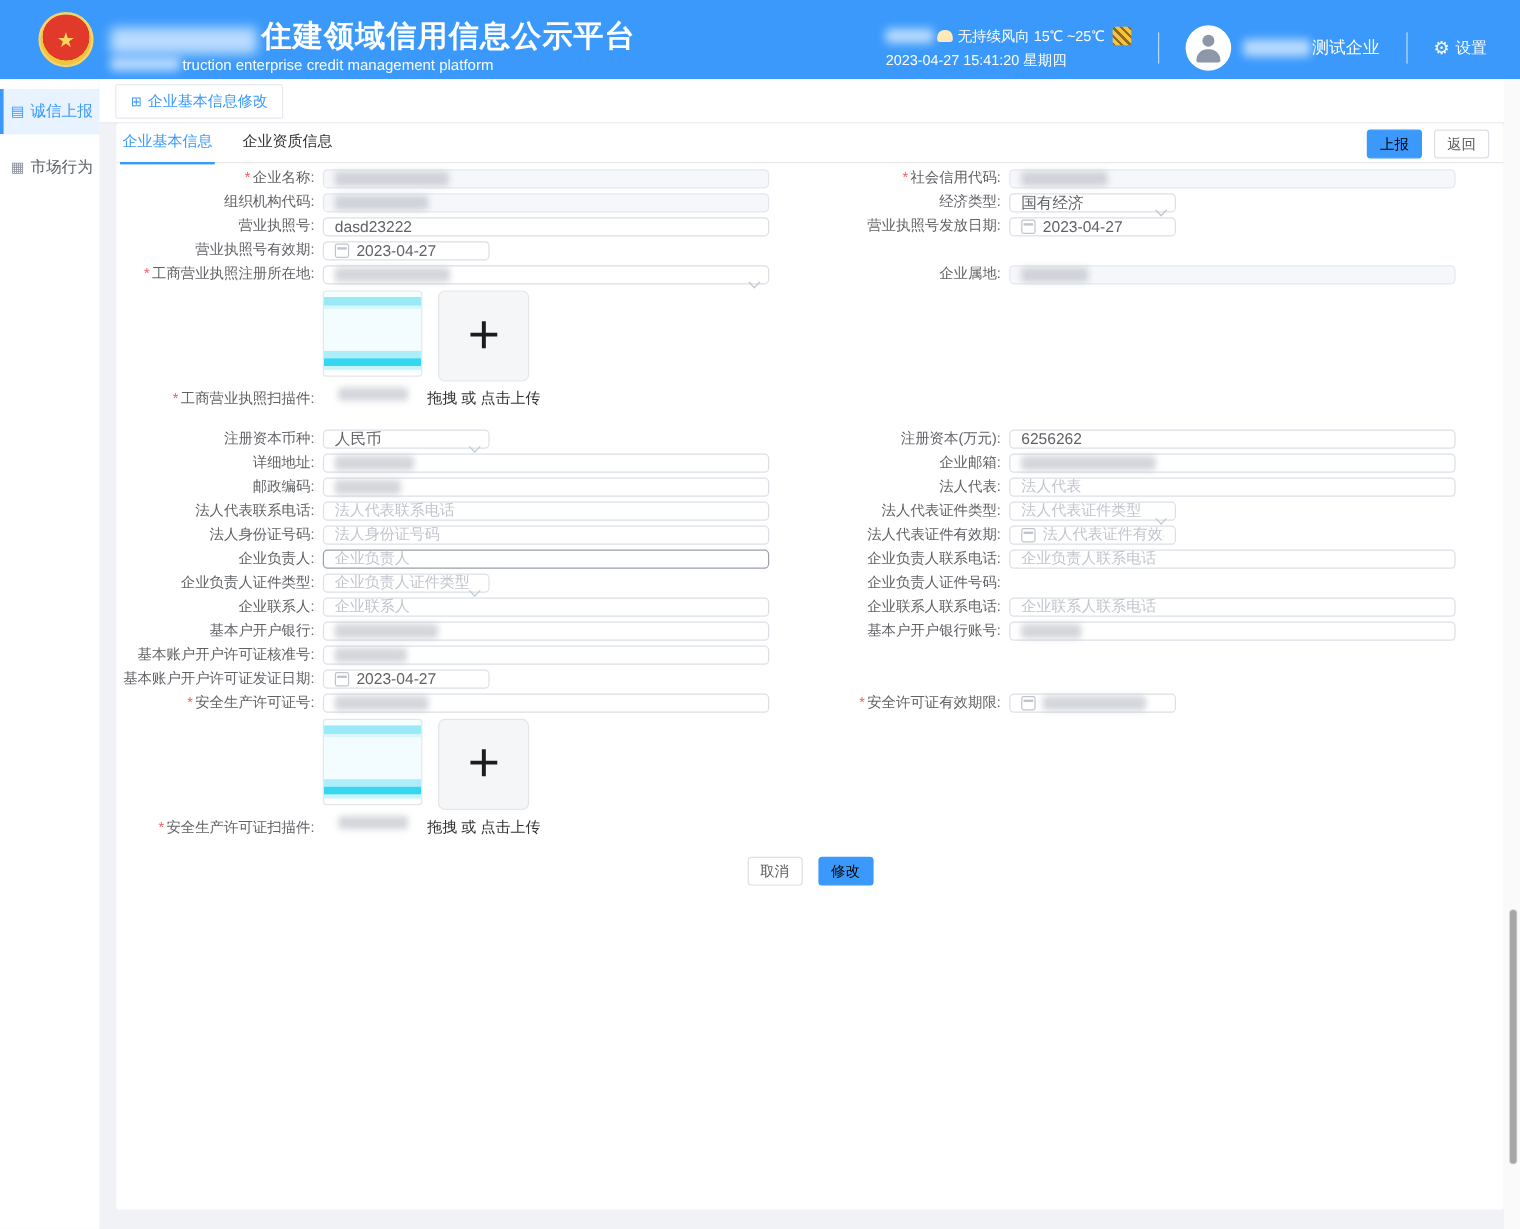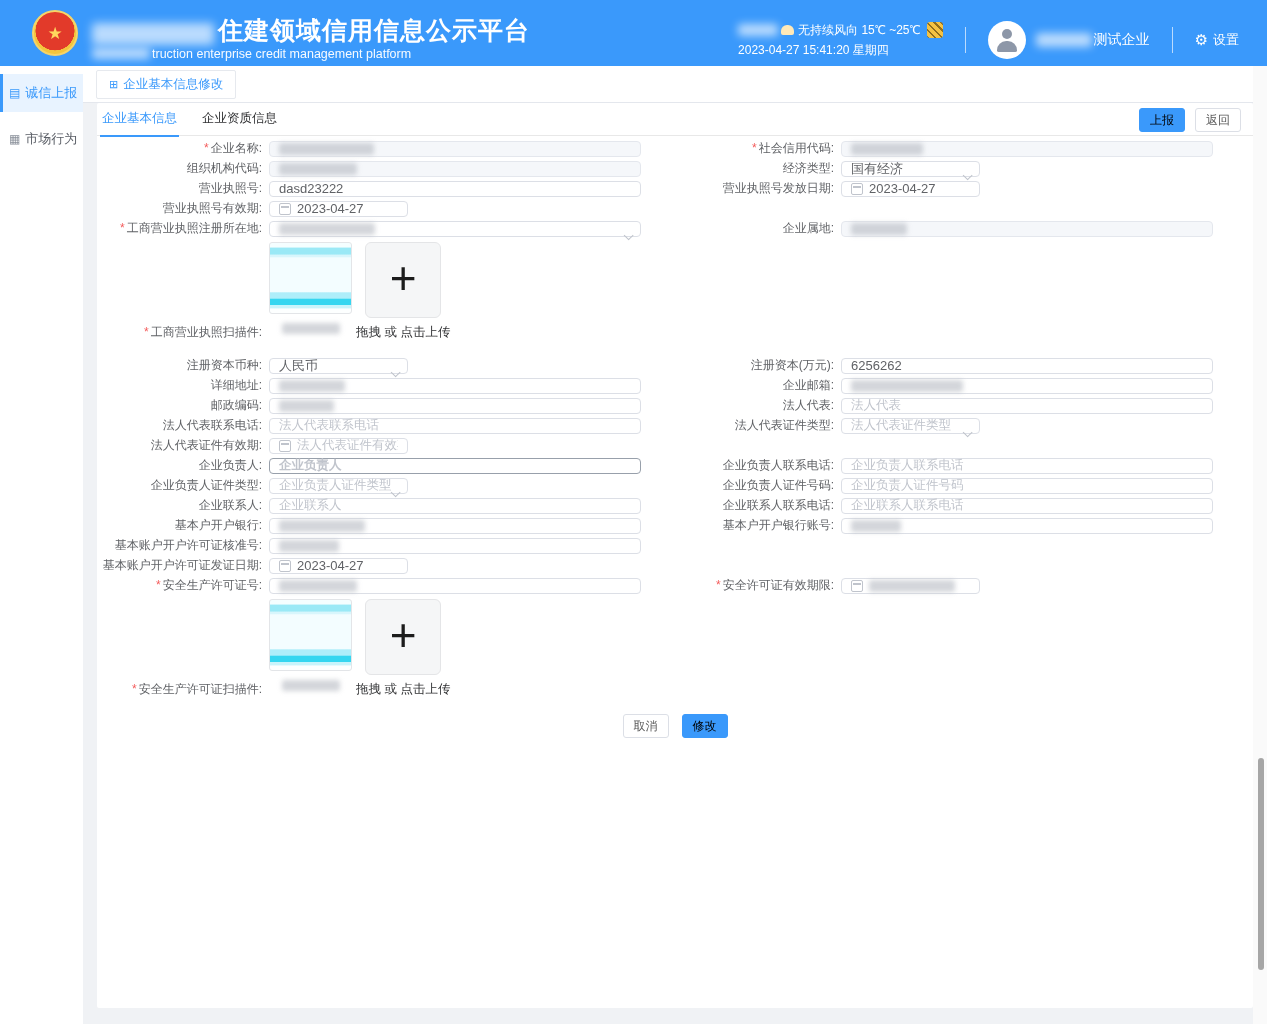--- a/index.html
+++ b/index.html
@@ -65,21 +65,21 @@
 
   
   .form { padding-top:4px; }
   .frow { display:flex; margin-bottom:3px; }
   .fcell { display:flex; align-items:center; width:572px; }
   .flabel { width:172px; flex-shrink:0; text-align:right; padding-right:7px; font-size:12px; color:#606266; }
   .req { color:#f45c5c; margin-right:2px; }
   .inp { height:16px; border:1px solid #dcdfe6; border-radius:4px; background:#fff;
     display:flex; align-items:center; padding:0 9px; position:relative; font-size:13px; color:#606266; }
   .inp.dis { background:#f5f7fa; border-color:#e4e7ed; }
-  .inp.foc { border-color:#98a0ab;font-weight:bold; }
+  .inp.foc { border-color:#98a0ab; }
   .w-l { width:372px; } .w-m { width:139px; }
   .ph { color:#c0c4cc; font-size:12.5px; white-space:nowrap; overflow:hidden; }
   .val { white-space:nowrap; }
   .mask { display:inline-block; height:12px; border-radius:2px; background:#b6bac2; filter:blur(2.5px); opacity:.6; }
   .chev { position:absolute; right:10px; top:12px; width:7px; height:7px;
     border-right:1.5px solid #c0c4cc; border-bottom:1.5px solid #c0c4cc; transform:rotate(45deg) translateY(-3px); }
   .cal { width:12px; height:12px; border:1px solid #c0c4cc; border-radius:2px; margin-right:6px; position:relative; flex-shrink:0; }
   .cal::before { content:""; position:absolute; left:1px; right:1px; top:2px; height:2px; background:#c0c4cc; }
 
   
@@ -306,20 +306,26 @@
           <div class="fcell">
             <label class="flabel">法人代表证件类型:</label>
             <div class="inp w-m">
               <span class="ph">法人代表证件类型</span>
               <span class="chev"></span>
             </div>
           </div>
         </div>
         <div class="frow">
           <div class="fcell">
+            <label class="flabel">法人身份证号码:</label>
+            <div class="inp w-l">
+              <span class="ph">法人身份证号码</span>
+            </div>
+          </div>
+          <div class="fcell">
             <label class="flabel">法人代表证件有效期:</label>
             <div class="inp w-m">
               <span class="cal"></span>
               <span class="ph">法人代表证件有效期</span>
             </div>
           </div>
         </div>
         <div class="frow">
           <div class="fcell">
             <label class="flabel">企业负责人:</label>
@@ -337,23 +343,20 @@
         <div class="frow">
           <div class="fcell">
             <label class="flabel">企业负责人证件类型:</label>
             <div class="inp w-m">
               <span class="ph">企业负责人证件类型</span>
               <span class="chev"></span>
             </div>
           </div>
           <div class="fcell">
             <label class="flabel">企业负责人证件号码:</label>
-            <div class="inp w-l">
-              <span class="ph">企业负责人证件号码</span>
-            </div>
           </div>
         </div>
         <div class="frow">
           <div class="fcell">
             <label class="flabel">企业联系人:</label>
             <div class="inp w-l">
               <span class="ph">企业联系人</span>
             </div>
           </div>
           <div class="fcell">

